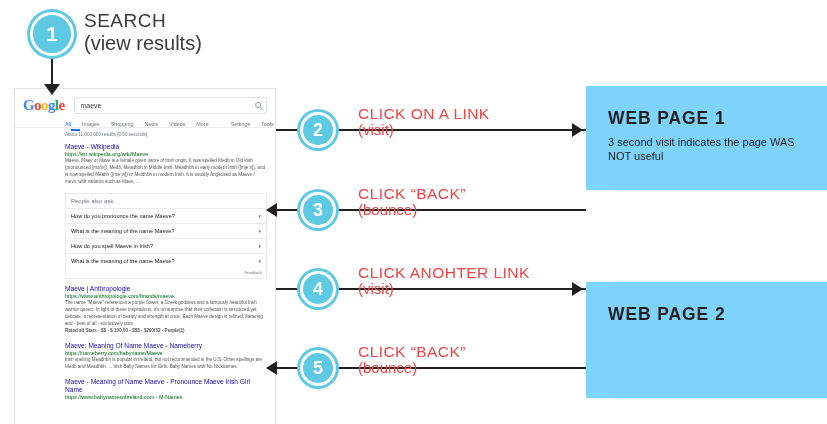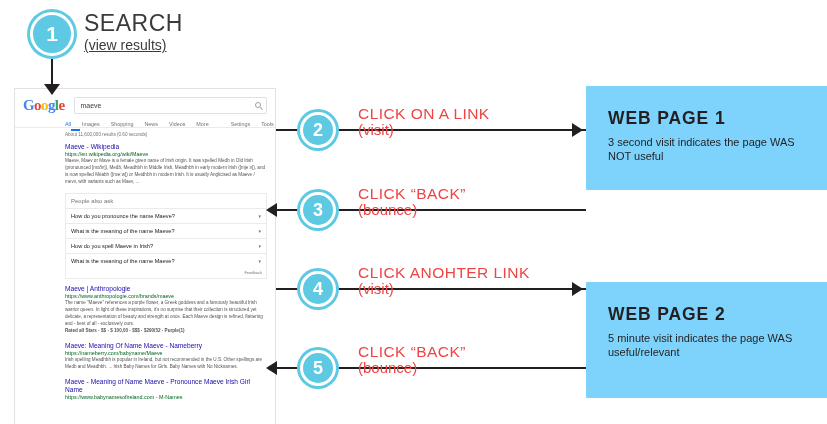--- a/index.html
+++ b/index.html
@@ -39,22 +39,22 @@
     width: 0; height: 0;
     border-left: 8px solid transparent;
     border-right: 8px solid transparent;
     border-top: 11px solid #231f20;
     z-index: 5;
   }
   #step1-text {
     position: absolute; left: 84px; top: 10px;
     color: #3b3b3b; line-height: 1.18;
   }
-  #step1-text .t1 { font-size: 23px; letter-spacing: .5px; }
-  #step1-text .t2 { font-size: 14px; text-decoration: underline; }
+  #step1-text .t1 { font-size: 19px; letter-spacing: .5px; }
+  #step1-text .t2 { font-size: 20px; }
 
   
   #serp {
     position: absolute; left: 14px; top: 88px;
     width: 262px; height: 379px;
     background: #ffffff;
     border: 1px solid #e2e2e2;
     overflow: hidden;
     z-index: 2;
   }
@@ -265,16 +265,15 @@
     <div class="sub">(bounce)</div>
   </div>
 
   <div class="card" id="card1">
     <div class="h">WEB PAGE 1</div>
     <div class="b">3 second visit indicates the page WAS NOT useful</div>
   </div>
 
   <div class="card" id="card2">
     <div class="h">WEB PAGE 2</div>
-    <div class="b">5 minute visit indicates the page WAS useful/relevant</div>
   </div>
 
 </div>
 
 </body></html>

